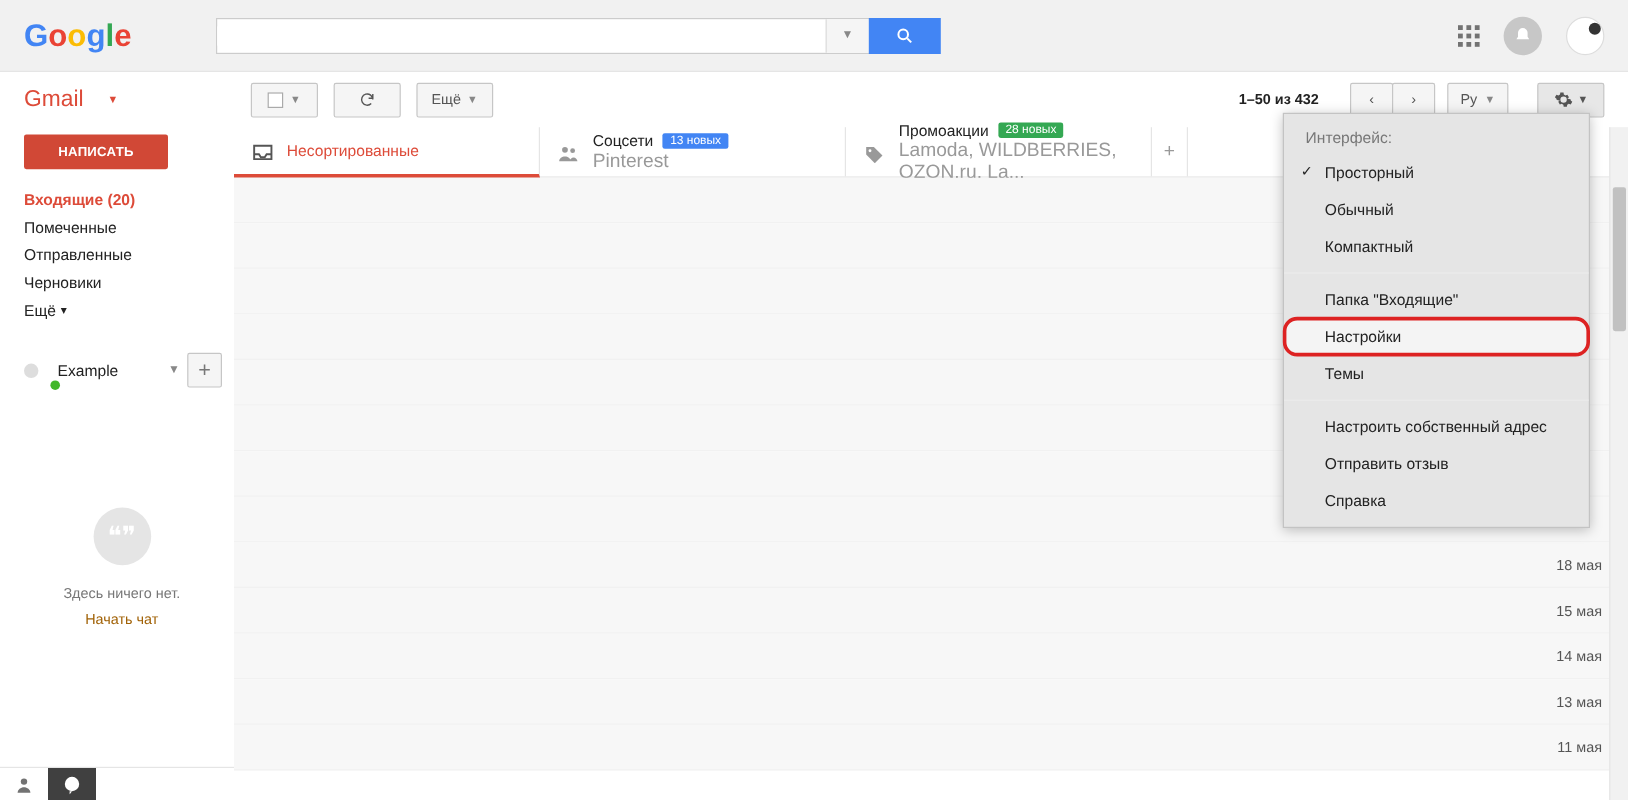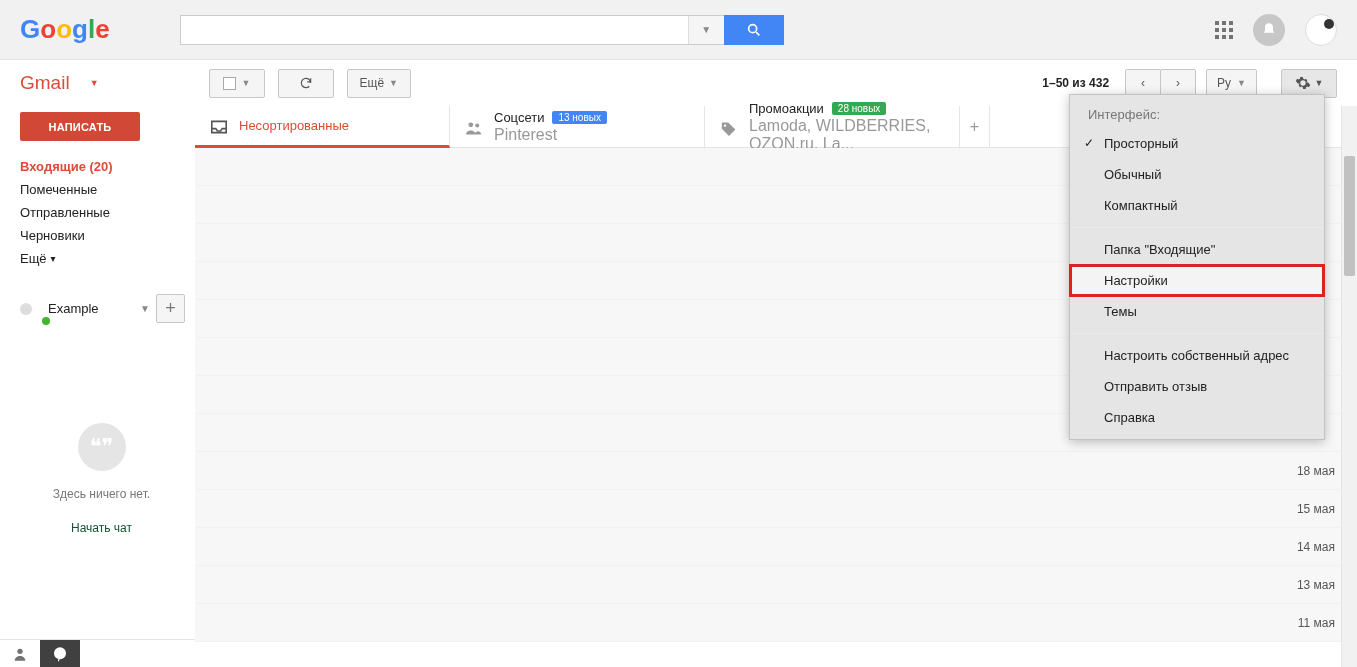--- a/index.html
+++ b/index.html
@@ -24,21 +24,21 @@
   
   .topbar { height: 46px; display:flex; align-items:center; padding: 0 20px; background:#fff; }
   .brand-gmail { color:#dd4b39; font-size:19px; font-weight:normal; margin-right: 110px; cursor:pointer; display:flex; align-items:center; gap:20px; }
   .brand-gmail .caret { font-size:9px; }
   .tb-btn { height:29px; border:1px solid #c6c6c6; background:#f5f5f5; border-radius:2px; display:flex; align-items:center; justify-content:center; color:#555; font-size:12px; cursor:pointer; }
   .tb-select { width:56px; gap:6px; }
   .tb-checkbox { width:13px; height:13px; border:1px solid #aaa; background:#fff; }
   .tb-refresh { width:56px; }
   .tb-more { padding: 0 12px; gap:5px; }
   .tb-gap { width:13px; }
-  .tb-paging-text { margin-left:auto; font-size:12px; color:#222; margin-right:16px; }
+  .tb-paging-text { margin-left:auto; font-size:12px; color:#222; margin-right:26px; }
   .tb-nav { width:36px; }
   .tb-lang { padding:0 10px; gap:6px; }
   .tb-gear { width:56px; gap:4px; background:#e7e7e7; }
   .tb-group { display:flex; }
   .tb-group .tb-btn + .tb-btn { margin-left:-1px; }
 
   
   .body-area { position:absolute; top:106px; left:0; right:0; bottom:0; display:flex; }
   .sidebar { width:195px; flex:none; padding-top:6px; }
   .compose-btn { margin:0 12px 14px 20px; width:120px; height:29px; background:#d14836; color:#fff; font-size:11px; font-weight:bold; letter-spacing:0.2px; display:flex; align-items:center; justify-content:center; cursor:pointer; border-radius:2px; }
@@ -49,21 +49,21 @@
   .hangouts { margin-top:24px; padding:0 10px 0 18px; }
   .hang-row { display:flex; align-items:center; gap:6px; font-size:13px; }
   .hang-av { width:24px; height:16px; position:relative; }
   .hang-av .dot-green { width:8px; height:8px; background:#42b72a; border-radius:50%; position:absolute; left:24px; top:16px; }
   .hang-name { flex:1; color:#222; }
   .hang-down { font-size:10px; color:#888; }
   .hang-add { width:29px; height:29px; border:1px solid #c6c6c6; background:#f5f5f5; color:#777; font-size:18px; display:flex; align-items:center; justify-content:center; cursor:pointer; border-radius:2px; }
   .hangouts-empty { margin-top:100px; text-align:center; }
   .hang-bubble { width:48px; height:48px; background:#e5e5e5; border-radius:50%; margin:0 auto 16px; display:flex; align-items:center; justify-content:center; color:#fff; font-size:22px; }
   .hang-empty-text { font-size:12px; color:#777; }
-  .hang-start { font-size:12px; color:#14532d; cursor:pointer; margin-top:20px; }
+  .hang-start { font-size:12px; color:#a16207; cursor:pointer; margin-top:8px; }
 
   .bottom-tabs { position:absolute; bottom:0; left:0; width:195px; height:28px; display:flex; border-top:1px solid #e5e5e5; }
   .bt-tab { flex:0 0 40px; display:flex; align-items:center; justify-content:center; color:#737373; cursor:pointer; }
   .bt-tab.active { background:#404040; color:#fff; }
 
   
   .main { flex:1; position:relative; border-left:0; }
   .tabs { display:flex; height:42px; border-bottom:1px solid #e5e5e5; }
   .tab { display:flex; align-items:center; border-right:1px solid #e5e5e5; padding:0 14px; cursor:pointer; gap:12px; position:relative; }
   .tab:first-child { width:255px; }
@@ -85,21 +85,21 @@
 
   .right-scrollbar { position:absolute; right:0; top:106px; bottom:0; width:16px; background:#f1f1f1; border-left:1px solid #e5e5e5; }
   .scrollbar-thumb { position:absolute; left:2px; right:2px; top:50px; height:120px; background:#c1c1c1; border-radius:2px; }
 
   
   .menu { position:absolute; top:94px; right:32px; width:256px; background:#e5e5e5; box-shadow:0 2px 10px rgba(0,0,0,0.25); border:1px solid rgba(0,0,0,0.15); z-index:50; padding:6px 0; }
   .menu-sect-label { padding:6px 18px; font-size:13px; color:#777; }
   .menu-item { padding:8px 18px 8px 34px; font-size:13px; color:#222; cursor:pointer; position:relative; }
   .menu-item.checked::before { content:'✓'; position:absolute; left:14px; color:#222; font-size:12px; }
   .menu-sep { height:1px; background:#ebebeb; margin:6px 0; }
-  .menu-item.highlight { outline:3px solid #dd2222; outline-offset:-2px; background:#f4f4f4; }
+  .menu-item.highlight { outline:3px solid #dd2222; outline-offset:-2px; background:#f4f4f4;border-radius:11px; }
 
   svg { display:block; }
 </style>
 </head>
 <body>
 
 <div class="header">
   <div class="logo">
     <span class="b">G</span>
       <span class="r">o</span>

